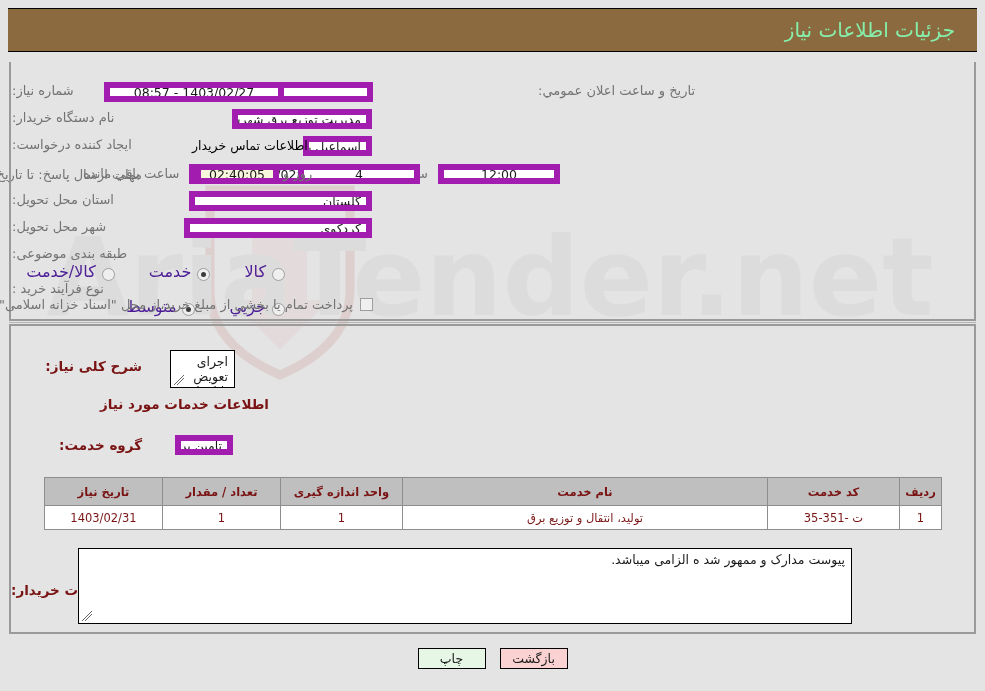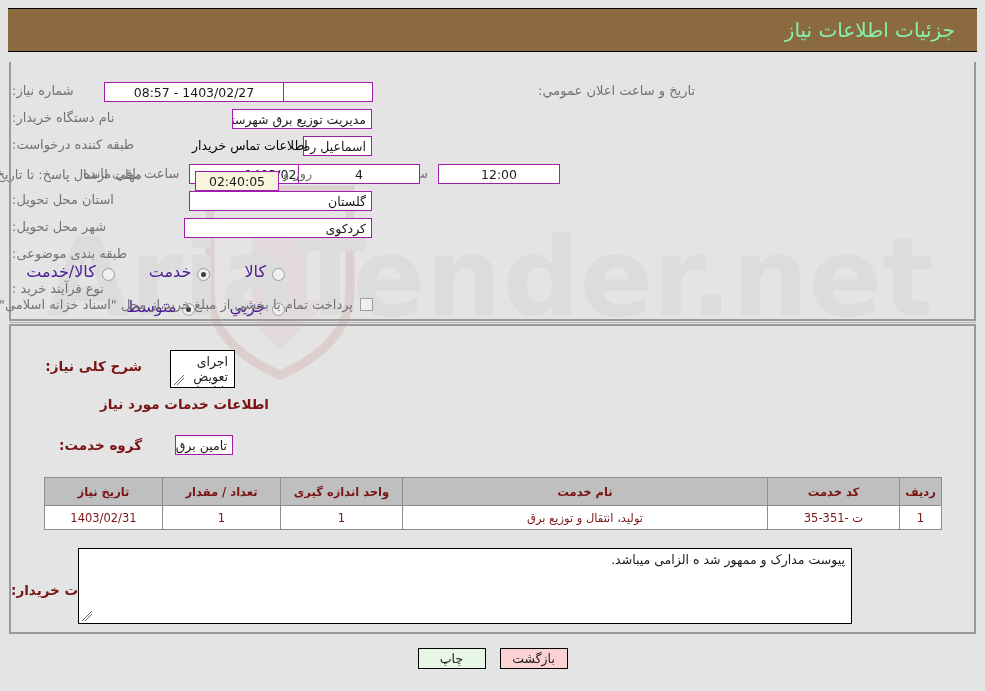--- a/index.html
+++ b/index.html
@@ -83,21 +83,21 @@
   .lbl {
     color: #737373;
     font-size: 13px;
     white-space: nowrap;
     text-align: left;
   }
   .lbl-w { width: 132px; text-align: left; padding-left: 2px; }
 
   .fld {
     background: #ffffff;
-    border: 1px solid #a21caf;
+    border: 6px solid #a21caf;
     height: 20px;
     font-size: 12.5px;
     color: #1a1a1a;
     display: flex;
     align-items: center;
     padding: 0 5px;
     white-space: nowrap;
     overflow: hidden;
   }
   .fld.center { justify-content: center; }
@@ -267,34 +267,34 @@
   </div>
   <div class="fld center" style="position:absolute; right:612px; top:82px; left:104px; width:auto; max-width:180px;" style2=""></div>
   <div class="fld center" style="position:absolute; left:104px; top:82px; width:180px;">1403/02/27 - 08:57</div>
 
   <div class="row" style="right:843px; top:110px;">
     <span class="lbl lbl-w">نام دستگاه خریدار:</span>
   </div>
   <div class="fld right" style="position:absolute; right:613px; top:109px; left:232px;">مدیریت توزیع برق شهرستان کردکوی</div>
 
   <div class="row" style="right:843px; top:137px;">
-    <span class="lbl lbl-w">طبقه کننده درخواست:</span>
+    <span class="lbl lbl-w">ایجاد کننده درخواست:</span>
   </div>
   <div class="fld right" style="position:absolute; right:613px; top:136px; left:303px;">اسماعیل رضائیان کاربرداز مدیریت توزیع برق شهرستان کردکوی</div>
   <a class="link" style="position:absolute; left:192px; top:138px;">اطلاعات تماس خریدار</a>
 
   <div style="position:absolute; right:843px; top:164px; width:134px; text-align:left;">
     <span class="lbl">مهلت ارسال پاسخ: تا تاریخ:</span>
   </div>
   <div class="fld center" style="position:absolute; right:613px; top:164px; width:183px;">1403/02/31</div>
   <span class="lbl" style="position:absolute; right:557px; top:166px;">ساعت</span>
   <div class="fld center" style="position:absolute; right:425px; top:164px; width:122px;">12:00</div>
   <div class="fld center" style="position:absolute; right:565px; top:164px; left:320px; width:122px;">4</div>
   <span class="lbl" style="position:absolute; left:283px; top:166px;">روز و</span>
-  <div class="fld timer center" style="position:absolute; left:195px; top:164px; width:84px;margin-top:7px;">02:40:05</div>
+  <div class="fld timer center" style="position:absolute; left:195px; top:164px; width:84px;">02:40:05</div>
   <span class="lbl" style="position:absolute; left:83px; top:166px;">ساعت باقي مانده</span>
 
   <div class="row" style="right:843px; top:192px;">
     <span class="lbl lbl-w">استان محل تحویل:</span>
   </div>
   <div class="fld right" style="position:absolute; right:613px; top:191px; width:183px;">گلستان</div>
 
   <div class="row" style="right:843px; top:219px;">
     <span class="lbl lbl-w">شهر محل تحویل:</span>
   </div>

